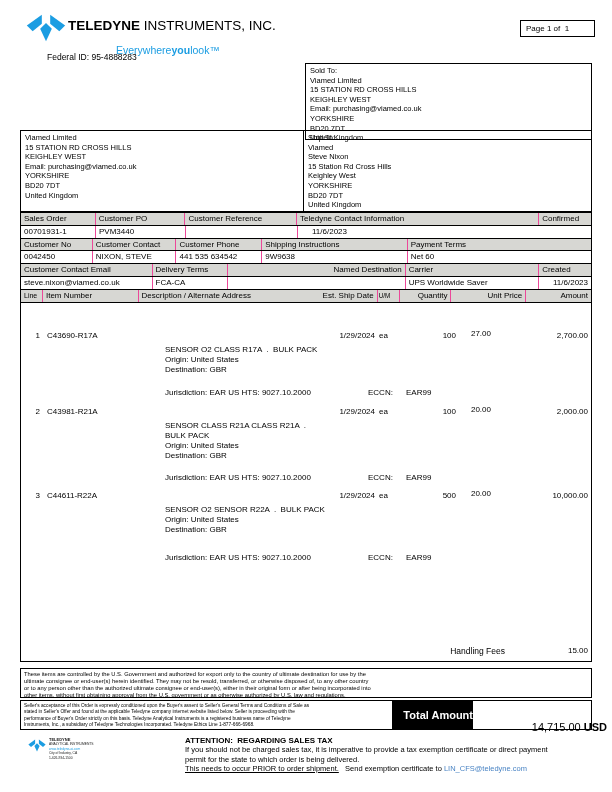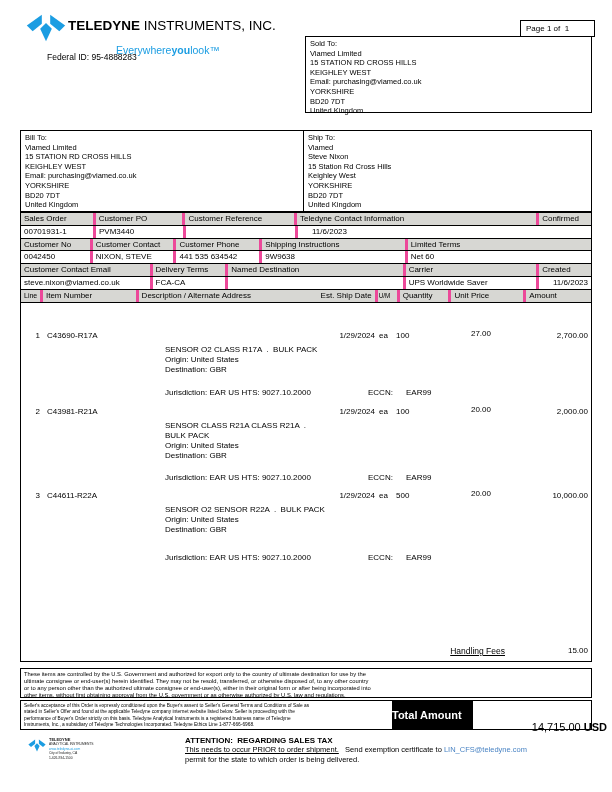--- a/index.html
+++ b/index.html
@@ -10,26 +10,26 @@
   .nw{white-space:nowrap;}
   .b{font-weight:bold;}
   .blue{color:#1B9DE2;}
   .link{color:#4a84c4;text-decoration:none;}
   .box{box-sizing:border-box;border:1.5px solid #000;}
   
   .addr{font-size:7.5px;line-height:9.6px;padding:2px 4px;}
   
   .itbl{left:20px;top:212px;width:572px;box-sizing:border-box;border:1px solid #000;border-bottom:none;}
   .irow{display:flex;height:11.8px;border-bottom:1px solid #000;}
-  .cell{box-sizing:border-box;border-right:3px solid #ec4899;padding:0 3px;overflow:hidden;
+  .cell{box-sizing:border-box;border-right:1px solid #ec4899;padding:0 3px;overflow:hidden;
         white-space:nowrap;font-size:8px;line-height:11px;}
   .cell:last-child{border-right:none;}
   .hdr{background:#d7d7d3;}
   .ra{text-align:right;}
-  .ctr{text-align:left;}
+  .ctr{text-align:right;}
   
   .items{left:20px;top:296px;width:572px;height:366px;box-sizing:border-box;
          border:1px solid #000;border-top:none;}
   .it{position:absolute;font-size:8px;line-height:10px;}
   .desc div{white-space:pre;}
   
   .legal{font-size:5.8px;line-height:7px;}
   .tiny{font-size:4.8px;line-height:6.3px;}
   .totalbox{background:#000;color:#fff;}
   .ftr-sm{font-size:3.3px;line-height:4.4px;color:#222;}
@@ -51,34 +51,33 @@
     <span class="b">TELEDYNE</span><span> INSTRUMENTS, INC.</span>
   </div>
   <div class="abs nw blue" style="left:68px;top:44px;font-size:10.5px;margin-left:48px;">
     <span>Everywhere</span><span class="b">you</span><span>look™</span>
   </div>
 
   <div class="abs pre" style="left:520px;top:20px;width:75px;height:17px;box-sizing:border-box;border:1px solid #000;font-size:8px;line-height:15px;padding-left:5px;">Page 1 of  1</div>
 
   <div class="abs nw" style="left:47px;top:52px;font-size:8.5px;">Federal ID: 95-4888283</div>
 
-  <div class="abs box addr" style="left:305px;top:36px;width:287px;height:77px;">
+  <div class="abs box addr" style="left:305px;top:63px;width:287px;height:77px;">
     <div>Sold To:</div>
     <div>Viamed Limited</div>
     <div>15 STATION RD CROSS HILLS</div>
     <div>KEIGHLEY WEST</div>
     <div>Email: purchasing@viamed.co.uk</div>
     <div>YORKSHIRE</div>
     <div>BD20 7DT</div>
     <div>United Kingdom</div>
   </div>
 
   <div class="abs box" style="left:20px;top:130px;width:572px;height:82px;display:flex;">
     <div class="addr" style="width:283px;box-sizing:border-box;border-right:1.5px solid #000;">
-      <div>Bill To:</div>
       <div>Viamed Limited</div>
       <div>15 STATION RD CROSS HILLS</div>
       <div>KEIGHLEY WEST</div>
       <div>Email: purchasing@viamed.co.uk</div>
       <div>YORKSHIRE</div>
       <div>BD20 7DT</div>
       <div>United Kingdom</div>
     </div>
     <div class="addr" style="flex:1;">
       <div>Ship To:</div>
@@ -104,21 +103,21 @@
       <div class="cell" style="width:75px">00701931-1</div>
       <div class="cell" style="width:90px">PVM3440</div>
       <div class="cell" style="width:112px"></div>
       <div class="cell ra" style="width:52px">11/6/2023</div>
     </div>
     <div class="irow">
       <div class="cell hdr" style="width:72px">Customer No</div>
       <div class="cell hdr" style="width:84px">Customer Contact</div>
       <div class="cell hdr" style="width:86px">Customer Phone</div>
       <div class="cell hdr" style="width:146px">Shipping Instructions</div>
-      <div class="cell hdr" style="width:184px">Limited Terms</div>
+      <div class="cell hdr" style="width:184px">Payment Terms</div>
     </div>
     <div class="irow">
       <div class="cell" style="width:72px">0042450</div>
       <div class="cell" style="width:84px">NIXON, STEVE</div>
       <div class="cell" style="width:86px">441 535 634542</div>
       <div class="cell" style="width:146px">9W9638</div>
       <div class="cell" style="width:184px">Net 60</div>
     </div>
     <div class="irow">
       <div class="cell hdr" style="width:132px">Customer Contact Email</div>
@@ -192,21 +191,21 @@
     <div class="it ra pre" style="left:460px;top:195px;width:107px;">10,000.00</div>
     <div class="it desc" style="left:144px;top:209px;">
       <div>SENSOR O2 SENSOR R22A  .  BULK PACK</div>
       <div>Origin: United States</div>
       <div>Destination: GBR</div>
     </div>
     <div class="it pre" style="left:144px;top:257px;">Jurisdiction: EAR US HTS: 9027.10.2000</div>
     <div class="it pre" style="left:347px;top:257px;">ECCN:</div>
     <div class="it pre" style="left:385px;top:257px;">EAR99</div>
 
-    <div class="it ra pre" style="left:300px;top:350px;width:184px;font-size:8.5px;text-decoration:underline;">Handling Fees</div>
+    <div class="it ra pre" style="left:300px;top:350px;width:184px;font-size:8.5px;">Handling Fees</div>
     <div class="it ra pre" style="left:460px;top:350px;width:107px;">15.00</div>
   </div>
 
   <div class="abs legal" style="left:20px;top:668px;width:572px;height:30px;box-sizing:border-box;border:1px solid #000;padding:1.5px 3px;">
     <div>These items are controlled by the U.S. Government and authorized for export only to the country of ultimate destination for use by the</div>
     <div>ultimate consignee or end-user(s) herein identified. They may not be resold, transferred, or otherwise disposed of, to any other country</div>
     <div>or to any person other than the authorized ultimate consignee or end-user(s), either in their original form or after being incorporated into</div>
     <div>other items, without first obtaining approval from the U.S. government or as otherwise authorized by U.S. law and regulations.</div>
   </div>
 
@@ -233,19 +232,20 @@
   <div class="abs ftr-sm" style="left:49px;top:738px;">
     <div class="b" style="font-size:4px;">TELEDYNE</div>
     <div>ANALYTICAL INSTRUMENTS</div>
     <div class="blue">www.teledyne-ai.com</div>
     <div>City of Industry, CA</div>
     <div>1-626-934-1500</div>
   </div>
 
   <div class="abs" style="left:185px;top:736px;font-size:7.5px;line-height:9.3px;">
     <div class="b pre" style="font-size:8px;">ATTENTION:  REGARDING SALES TAX</div>
+    <div class="nw">If you should not be charged sales tax, it is imperative to provide a tax exemption certificate or direct payment</div>
+    <div class="nw">permit for the state to which order is being delivered.</div>
     <div class="nw">
       <span style="text-decoration:underline;">This needs to occur PRIOR to order shipment.</span><span class="pre">   Send exemption certificate to </span><a href="#" class="link">LIN_CFS@teledyne.com</a>
     </div>
-    <div class="nw">permit for the state to which order is being delivered.</div>
   </div>
 
 </div>
 
 </body></html>

